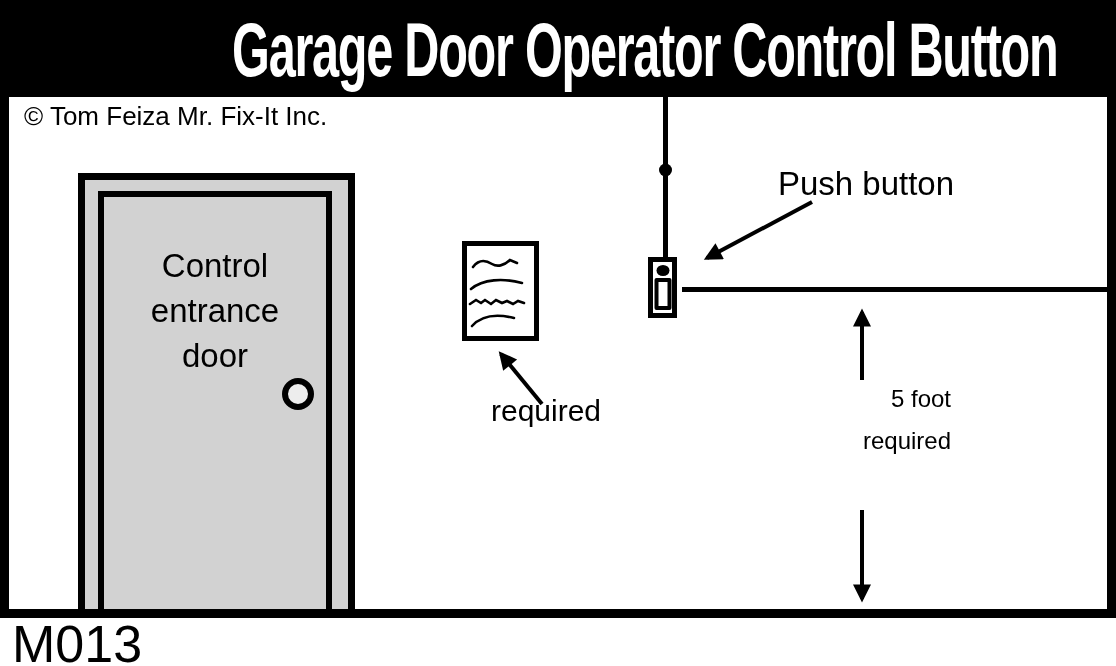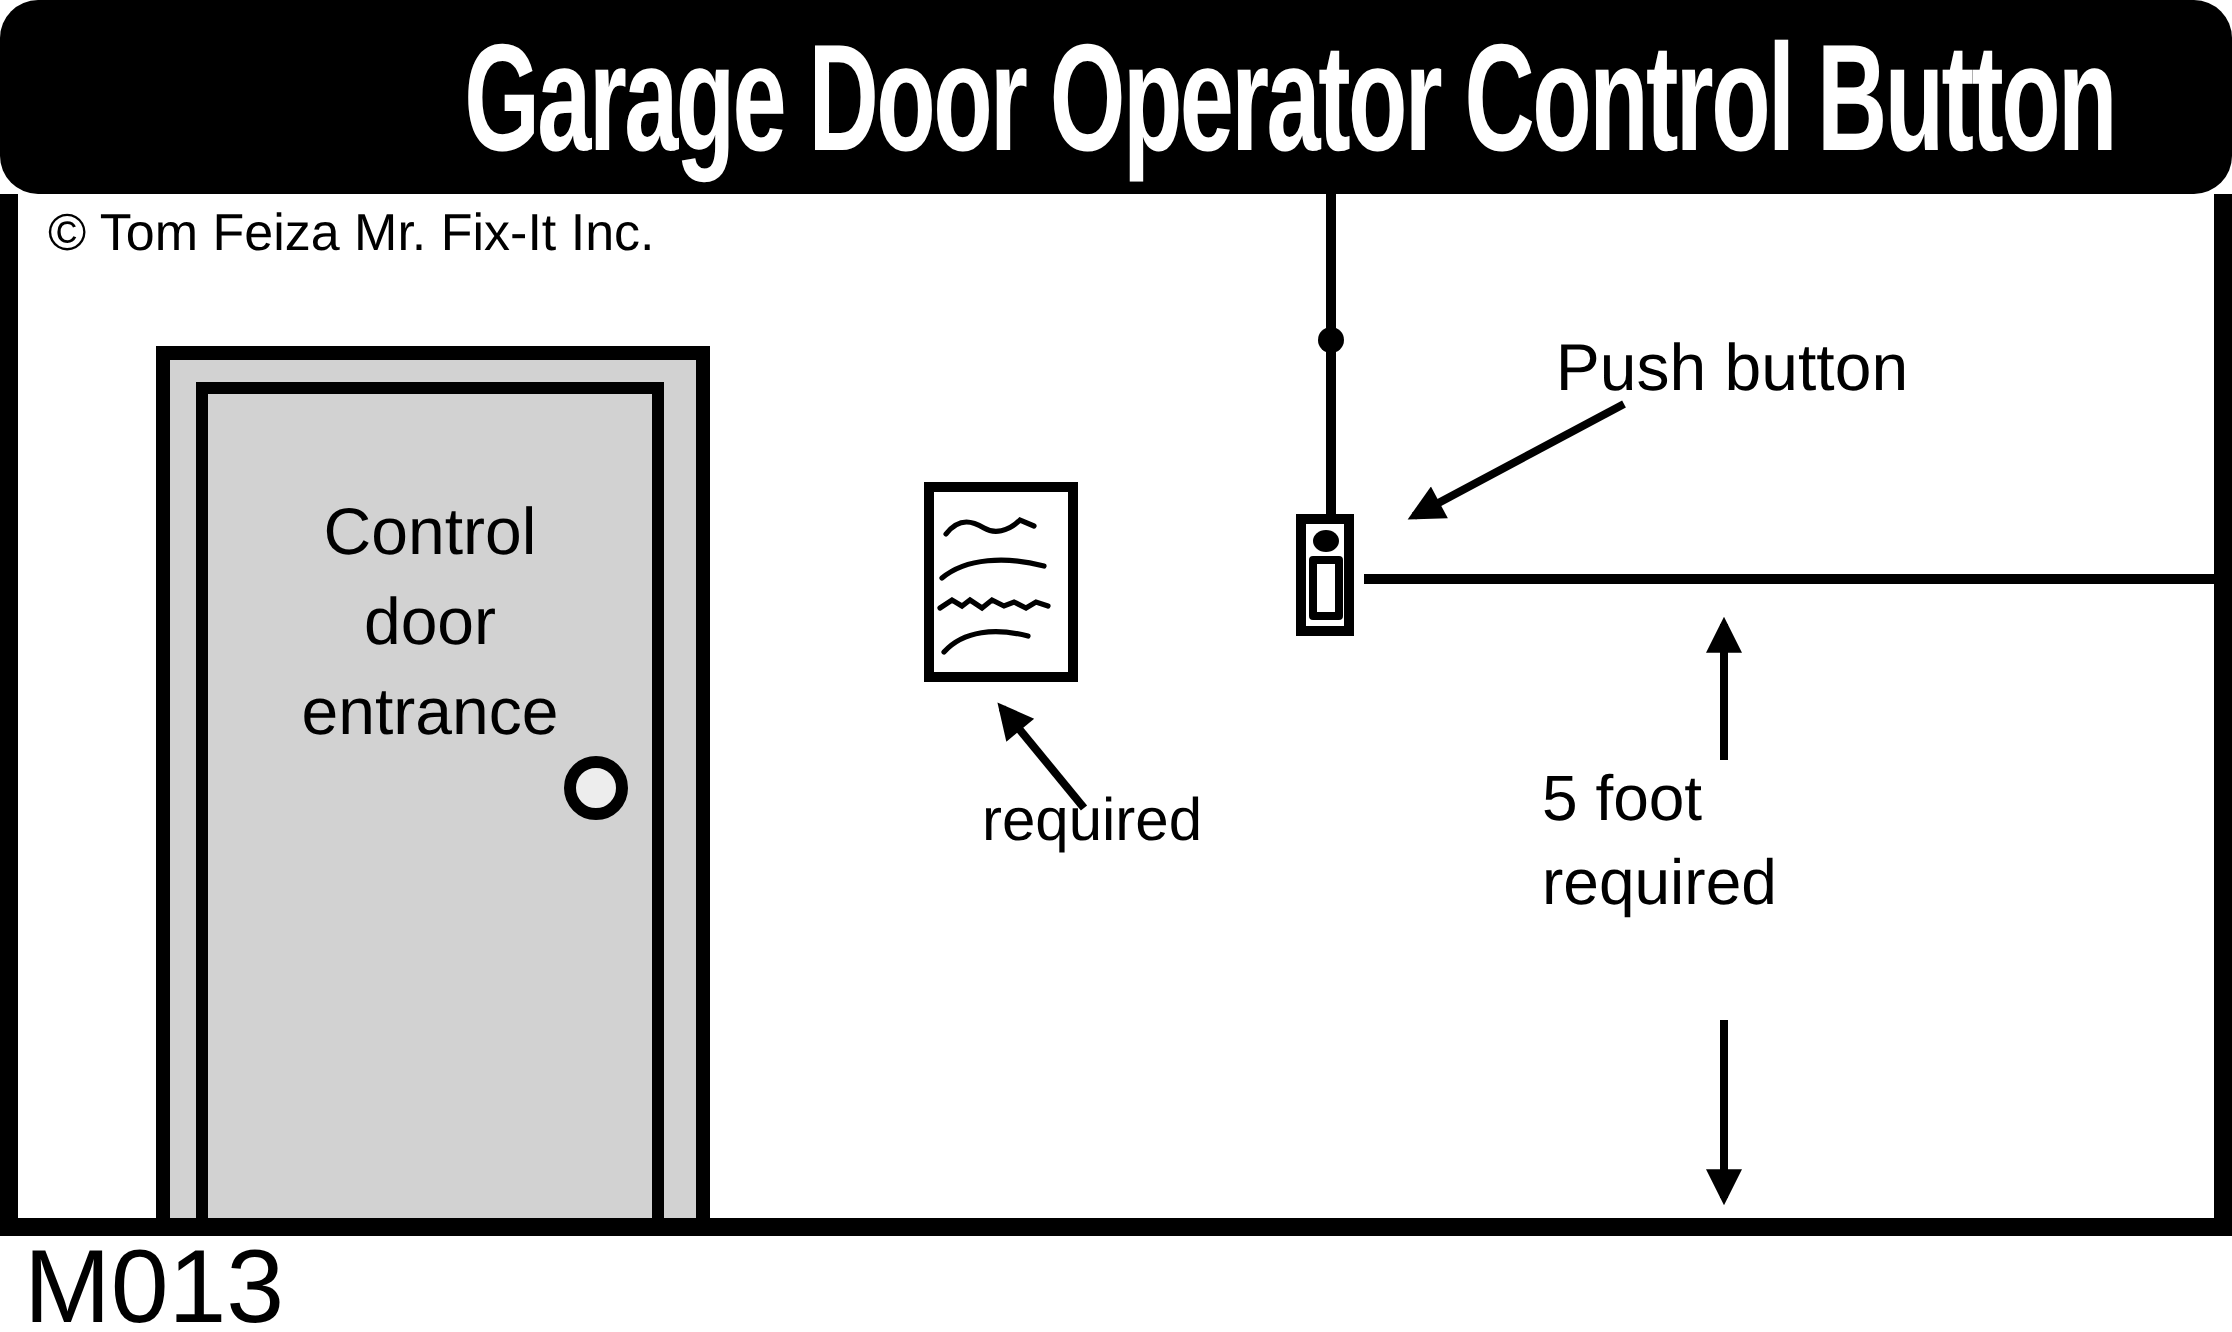--- a/index.html
+++ b/index.html
@@ -14,21 +14,20 @@
     overflow: hidden;
   }
   
   .titlebar {
     position: absolute; left: 0; top: 0;
     width: 1116px; height: 97px;
     background: var(--title_bg, #000000);
     text-align: center;
     line-height: 99px;
     white-space: nowrap;
-    border-radius: 19px;
   }
   .titlebar .title-text {
     display: inline-block;
     color: var(--title_fg, #ffffff);
     font-weight: bold;
     font-size: 76px;
     letter-spacing: -2px;
     transform: scaleX(0.64);
     transform-origin: 50% 50%;
   }
@@ -121,22 +120,22 @@
     width: 192px;
     text-align: center;
     font-size: 33px;
     line-height: 36px;
     white-space: nowrap;
   }
   
   .clearance-text {
     position: absolute; left: 771px; top: 378px;
     width: 180px;
-    text-align: left;
-    font-size: 32px;
+    text-align: right;
+    font-size: 24px;
     line-height: 42px;
   }
   
   .drawing-code {
     position: absolute; left: 12px; top: 622px;
     font-size: 52px;
     line-height: 44px;
   }
   
   .overlay {
@@ -153,22 +152,22 @@
   <header class="titlebar">
     <span class="title-text">Garage Door Operator Control Button</span>
   </header>
 
   <div class="copyright hand">© Tom Feiza Mr. Fix-It Inc.</div>
 
   <div class="door-outer"></div>
   <div class="door-inner"></div>
   <div class="door-label hand">
     <div>Control</div>
+    <div>entrance</div>
     <div>door</div>
-    <div>entrance</div>
   </div>
   <div class="doorknob"></div>
 
   <div class="warn-label">
     <svg viewBox="0 0 67 90">
       <g fill="none" stroke="#000" stroke-width="2.6" stroke-linecap="round">
         <path d="M6,21 C13,12 20,15 25,18 S37,20 43,14 L50,17"></path>
         <path d="M4,43 C16,33 36,32 55,37"></path>
         <path d="M3,58 l6,-4 5,3 4,-3 6,4 5,-4 6,3 5,-2 6,3 5,-3 6,2"></path>
         <path d="M5,80 C15,69 31,68 47,72"></path>

